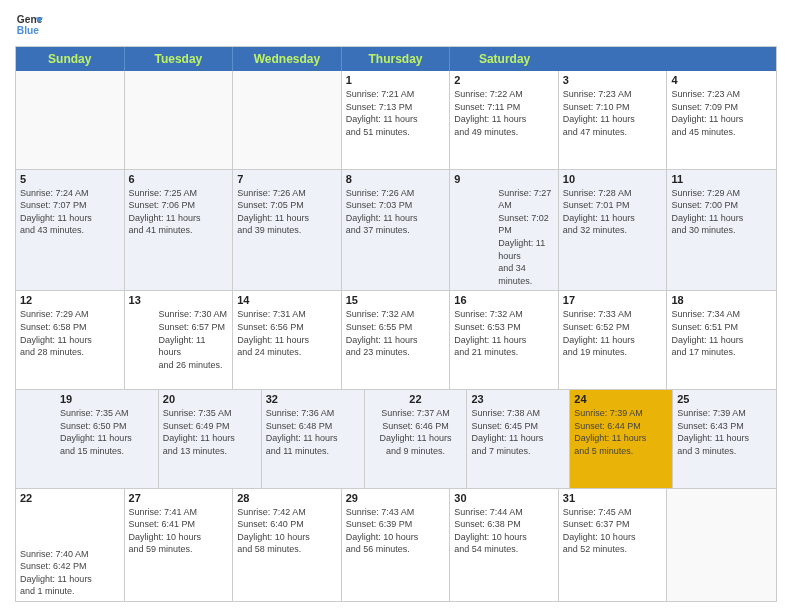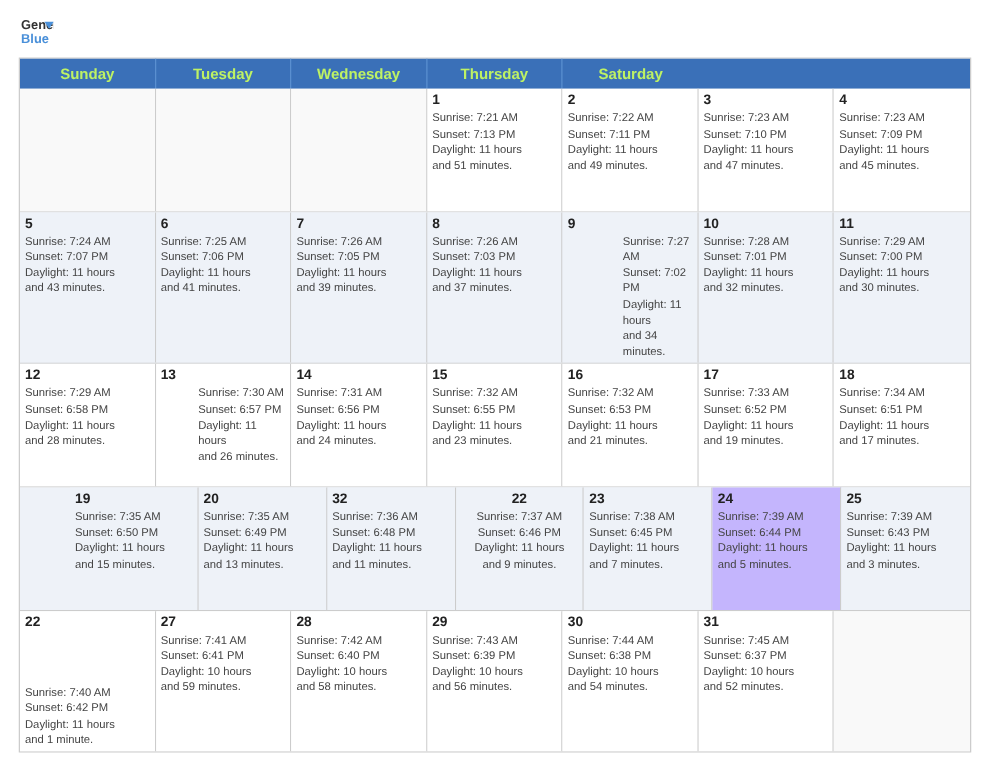--- a/index.html
+++ b/index.html
@@ -295,21 +295,21 @@
 Daylight: 11 hours
 and 9 minutes.</div>
           </div>
           <div class="cal-cell" style="background: rgb(238, 242, 248);">
             <div class="day-num">23</div>
             <div class="day-info" style="white-space: pre-line;">Sunrise: 7:38 AM
 Sunset: 6:45 PM
 Daylight: 11 hours
 and 7 minutes.</div>
           </div>
-          <div class="cal-cell" style="background: #c4b5fd;">
+          <div class="cal-cell" style="background: #eab308;">
             <div class="day-num">24</div>
             <div class="day-info" style="white-space: pre-line;">Sunrise: 7:39 AM
 Sunset: 6:44 PM
 Daylight: 11 hours
 and 5 minutes.</div>
           </div>
           <div class="cal-cell" style="background: rgb(238, 242, 248);">
             <div class="day-num">25</div>
             <div class="day-info" style="white-space: pre-line;">Sunrise: 7:39 AM
 Sunset: 6:43 PM

